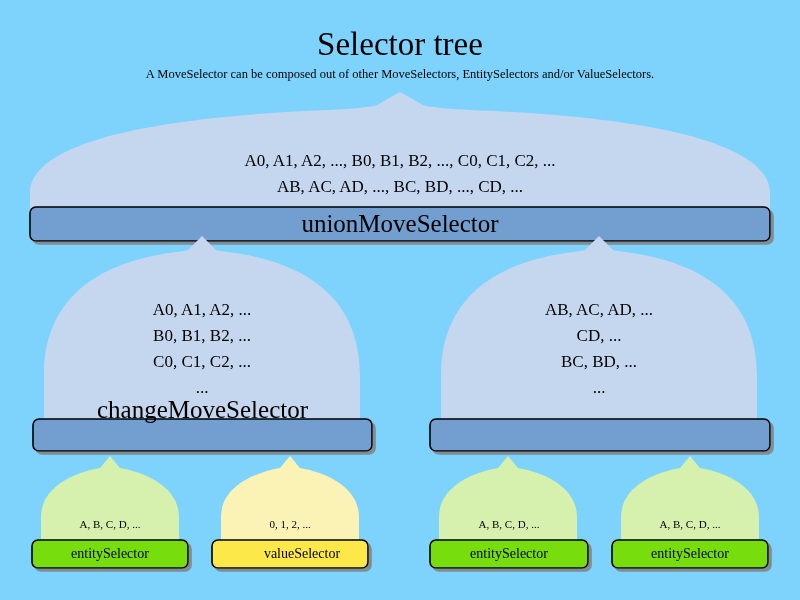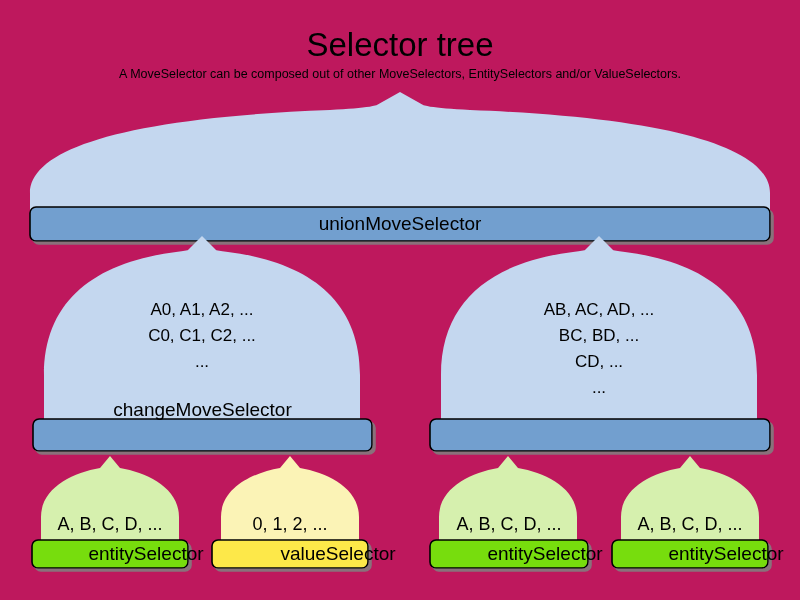--- a/index.html
+++ b/index.html
@@ -4,22 +4,22 @@
 <style>
   html, body {
     margin: 0;
     padding: 0;
     background: #ffffff;
   }
   #page {
     position: relative;
     width: 800px;
     height: 600px;
-    background: #be185d;
-    font-family: Liberation Sans, sans-serif;
+    background: #7dd3fc;
+    font-family: Liberation Serif, serif;
     overflow: hidden;
   }
   .title {
     position: absolute;
     left: 0;
     top: 26px;
     width: 800px;
     text-align: center;
     font-size: 33px;
     color: #000000;
@@ -37,39 +37,38 @@
   svg.layer {
     position: absolute;
     left: 0;
     top: 0;
     width: 800px;
     height: 600px;
   }
   .node-label {
     position: absolute;
     text-align: center;
-    font-size: 19px;
+    font-size: 25px;
     color: #000000;
     line-height: 20px;
     white-space: nowrap;
   }
   .balloon-text {
     position: absolute;
     text-align: center;
     font-size: 17px;
     color: #000000;
     line-height: 26px;
     white-space: nowrap;
   }
   .balloon-text.small {
-    font-size: 18px;
+    font-size: 11px;
   }
   .leaf-label {
-    font-size: 19px;
-    padding-left: 36px;
+    font-size: 14px;
   }
 </style>
 </head>
 <body>
 
 <div id="page">
 
   <div class="title">Selector tree</div>
   <div class="subtitle">A MoveSelector can be composed out of other MoveSelectors, EntitySelectors and/or ValueSelectors.</div>
 
@@ -201,33 +200,38 @@
          L 691,461
          C 692,466 694,467 700,468
          C 728,473 759,488 759,517
          L 759,552
          Z"></path>
     <g filter="url(#ds)">
       <rect x="612" y="540" width="156" height="28" rx="6" ry="6" fill="#77dd11" stroke="#000000" stroke-width="1.6"></rect>
     </g>
   </svg>
 
+  <div class="balloon-text" style="left:30px; top:148px; width:740px;">
+    <div>A0, A1, A2, ..., B0, B1, B2, ..., C0, C1, C2, ...</div>
+    <div>AB, AC, AD, ..., BC, BD, ..., CD, ...</div>
+  </div>
   <div class="node-label" style="left:30px; top:214px; width:740px;">unionMoveSelector</div>
 
   <div class="balloon-text" style="left:44px; top:297px; width:316px;">
     <div>A0, A1, A2, ...</div>
+    <div>B0, B1, B2, ...</div>
     <div>C0, C1, C2, ...</div>
     <div>...</div>
   </div>
   <div class="node-label" style="left:33px; top:400px; width:339px;">changeMoveSelector</div>
 
   <div class="balloon-text" style="left:441px; top:297px; width:316px;text-align:center;">
     <div>AB, AC, AD, ...</div>
+    <div>CD, ...</div>
     <div>BC, BD, ...</div>
-    <div>CD, ...</div>
     <div>...</div>
   </div>
 
   <div class="balloon-text small" style="left:32px; top:511px; width:156px;">
     <div>A, B, C, D, ...</div>
   </div>
   <div class="node-label leaf-label" style="left:32px; top:544px; width:156px;">entitySelector</div>
 
   <div class="balloon-text small" style="left:212px; top:511px; width:156px;">
     <div>0, 1, 2, ...</div>

